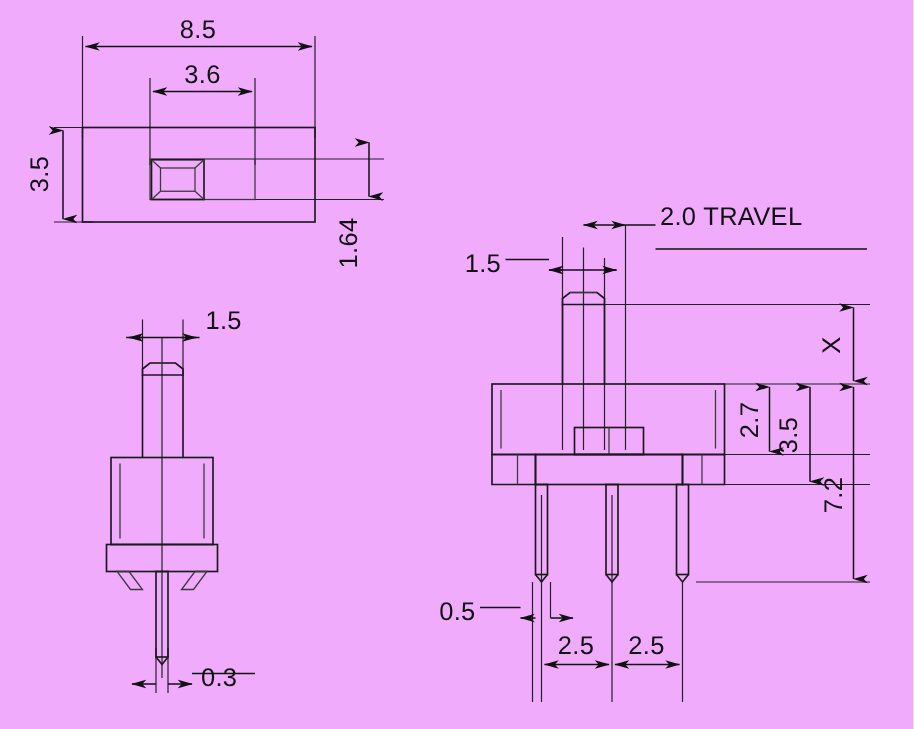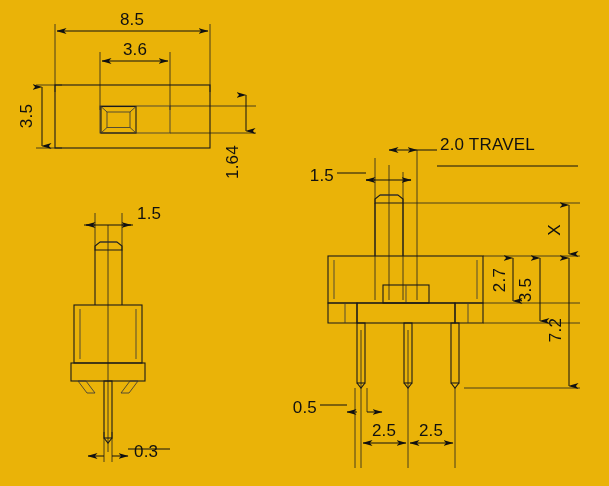--- a/index.html
+++ b/index.html
@@ -4,21 +4,21 @@
 <style>
   html, body {
     margin: 0;
     padding: 0;
     background: #ffffff;
   }
   #drawing-root {
     position: relative;
     width: 609px;
     height: 486px;
-    background: #eab308;
+    background: #f0abfc;
     font-family: "Liberation Sans", sans-serif;
     overflow: hidden;
   }
   svg#drawing-canvas {
     position: absolute;
     left: 0;
     top: 0;
     width: 609px;
     height: 486px;
     display: block;

